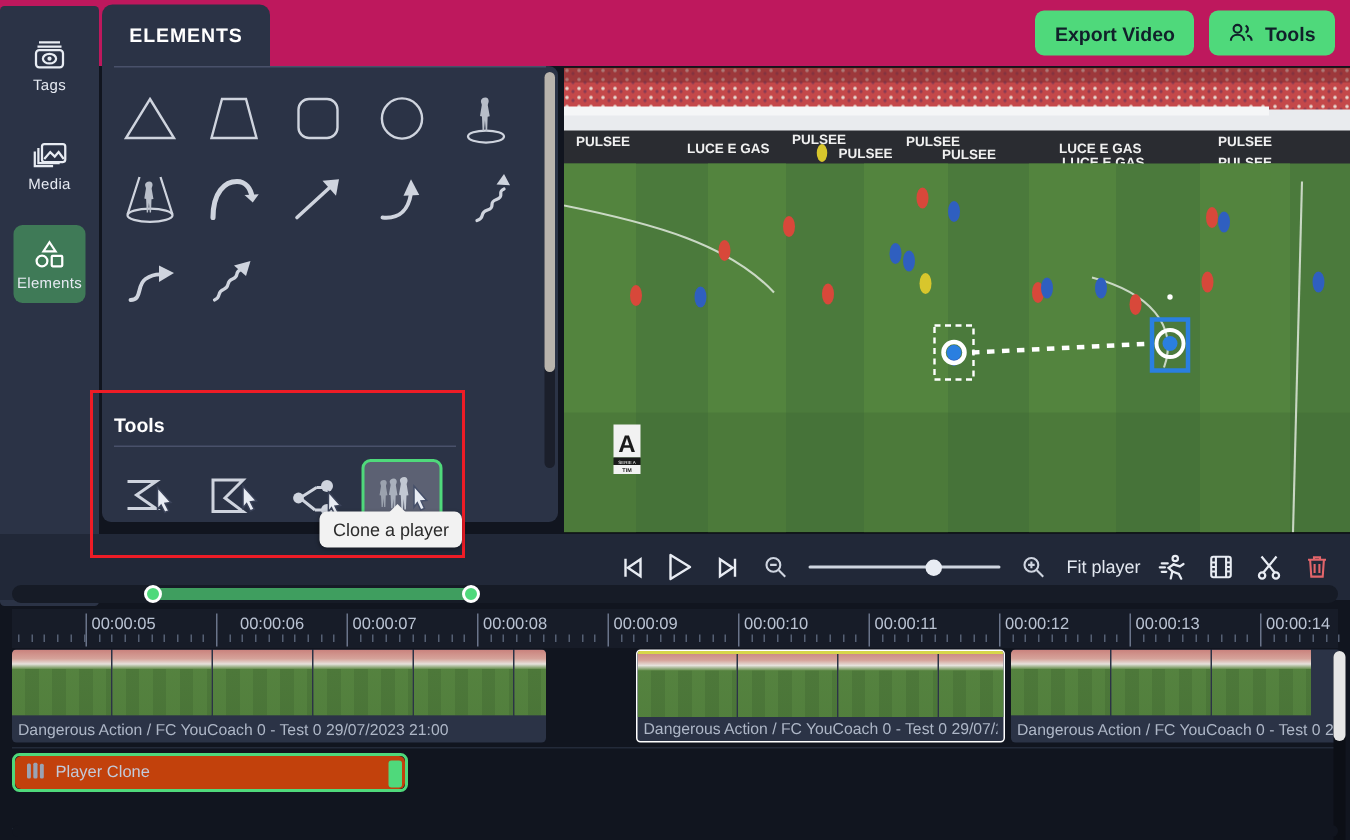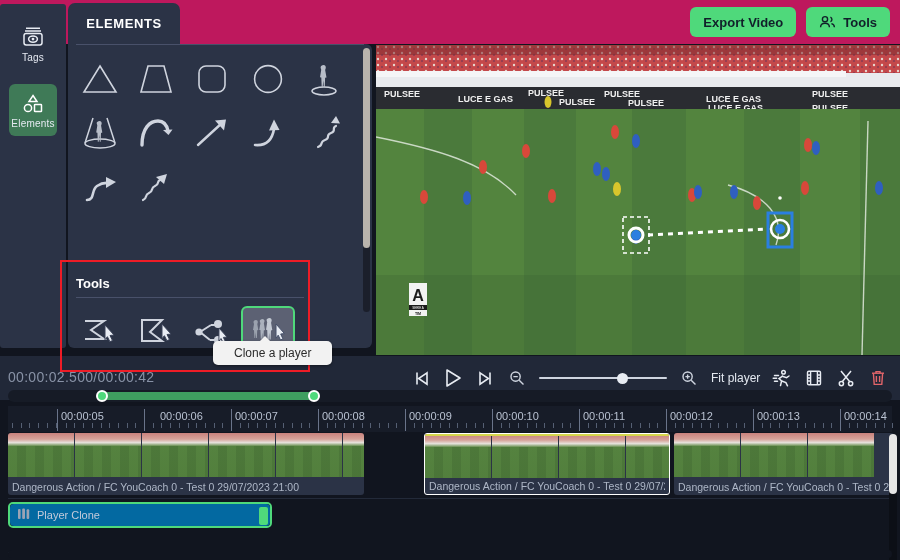--- a/index.html
+++ b/index.html
@@ -22,21 +22,21 @@
   .gbtn {
     background:#4fd97b; color:#11202a; border:none; border-radius:6px;
     height:30px; padding:0 13px; font-size:13px; font-weight:600;
     font-family:"Liberation Sans", sans-serif; display:flex; align-items:center; gap:7px;
     cursor:pointer;
   }
   .gbtn svg { display:block; }
 
   
   .rail {
-    position:absolute; left:0; top:4px; width:66px; height:344px;
+    position:absolute; left:0; top:4px; width:66px; height:400px;
     background:#2b3346; border-radius:3px;
     display:flex; flex-direction:column; align-items:center; padding-top:14px; gap:14px;
   }
   .rail-item {
     width:48px; height:52px; border-radius:6px; display:flex; flex-direction:column;
     align-items:center; justify-content:center; gap:3px; cursor:pointer;
   }
   .rail-item.active { background:#3f7a57; }
   .rail-label { font-size:10px; color:#e6eaf2; letter-spacing:.2px; }
   .rail-ico { width:26px; height:24px; display:flex; align-items:center; justify-content:center; }
@@ -74,21 +74,21 @@
 
   
   .redbox {
     position:absolute; left:60px; top:260px; width:250px; height:112px;
     border:2px solid #ee1c26; pointer-events:none; z-index:40;
   }
 
   
   .tooltip {
     position:absolute; left:213px; top:341px; background:#f2f2f2; color:#2b2b2b;
-    border-radius:5px; padding:5px 21px; font-size:12px; z-index:45; white-space:nowrap;
+    border-radius:5px; padding:5px 9px; font-size:12px; z-index:45; white-space:nowrap;
     box-shadow:0 1px 3px rgba(0,0,0,.4);
   }
   .tooltip:before {
     content:""; position:absolute; top:-5px; left:46px;
     border-left:6px solid transparent; border-right:6px solid transparent;
     border-bottom:6px solid #f2f2f2;
   }
 
   
   .preview {
@@ -135,21 +135,21 @@
     position:absolute; left:4px; bottom:2px; font-size:10.5px; color:#aeb7c7;
     white-space:nowrap; overflow:hidden; right:4px;
   }
   .clip.selected { border:1px solid #fff; }
   .clip.selected:after {
     content:""; position:absolute; left:0; right:0; top:0; height:2px; background:#d6d64a;
   }
 
   .trk-row { position:absolute; left:8px; height:26px; border-radius:4px; }
   .trk-inner {
-    width:100%; height:100%; background:#0369a1; border-radius:4px;
+    width:100%; height:100%; background:#c2410c; border-radius:4px;
     display:flex; align-items:center; gap:6px; padding-left:7px; font-size:11px; color:#c3cada;
   }
   .trk-sel { border:2px solid #4fd97b; border-radius:5px; padding:0; }
   .trk-handle {
     position:absolute; right:2px; top:3px; width:9px; height:18px; background:#4fd97b; border-radius:2px;
   }
 
   .tl-vscroll { position:absolute; right:3px; top:28px; width:8px; height:132px; background:#0c0f16; border-radius:4px; cursor:pointer; }
   .tl-vscroll i { display:block; width:8px; height:60px; background:#e6e6e6; border-radius:4px; }
   .tl-hscroll { position:absolute; left:8px; bottom:2px; width:884px; height:8px; background:#11151f; border-radius:4px; cursor:pointer; }
@@ -188,20 +188,33 @@
         <svg width="24" height="22" viewBox="0 0 24 22">
             <g fill="none" stroke="#e8ecf3" stroke-width="1.5">
               <path d="M5 2.3h14M4 5h16"></path>
               <rect x="3" y="7.4" width="18" height="11.5" rx="2.2"></rect>
               <ellipse cx="12" cy="13.1" rx="4.4" ry="3.2"></ellipse>
               <circle cx="12" cy="13.1" r="1.4" fill="#e8ecf3" stroke="none"></circle>
             </g>
           </svg>
       </span>
       <span class="rail-label">Tags</span>
+    </div>
+    <div class="rail-item">
+      <span class="rail-ico">
+        <svg width="25" height="21" viewBox="0 0 25 21">
+            <g fill="none" stroke="#e8ecf3" stroke-width="1.5">
+              <rect x="7" y="3" width="15.5" height="12" rx="1.6"></rect>
+              <path d="M8.5 13l4-4.6 3 3 2.6-3 3.4 4.6"></path>
+              <path d="M4.6 5.6v10.2h14.2"></path>
+              <path d="M2.2 8v9.8h12.2"></path>
+            </g>
+          </svg>
+      </span>
+      <span class="rail-label">Media</span>
     </div>
     <div class="rail-item active">
       <span class="rail-ico">
         <svg width="24" height="21" viewBox="0 0 24 21">
             <g fill="none" stroke="#fff" stroke-width="1.5">
               <path d="M12 2.5l4 6h-8z"></path>
               <circle cx="7" cy="15" r="3.6"></circle>
               <rect x="13.5" y="11.5" width="7" height="7" rx=".6"></rect>
             </g>
           </svg>
@@ -473,21 +486,20 @@
         <text x="42" y="256" font-family="Liberation Sans" font-size="16" font-weight="700" fill="#1a1a1a" text-anchor="middle">A</text>
         <rect x="33" y="260" width="18" height="5" fill="#1a1a1a"></rect>
         <text x="42" y="264.2" font-family="Liberation Sans" font-size="3" fill="#fff" text-anchor="middle">SERIE A</text>
         <rect x="33" y="265" width="18" height="6" fill="#f2f2f2"></rect>
         <text x="42" y="269.6" font-family="Liberation Sans" font-size="3.6" font-weight="700" fill="#1a1a1a" text-anchor="middle">TIM</text>
       </g>
     </svg>
   </div>
 
   <div class="toolbar">
-    <div class="time">00:00:02.500/00:00:42</div>
 
     <div class="tctrls">
       <div class="tbtn">
         <svg width="17" height="17" viewBox="0 0 17 17">
             <g fill="none" stroke="#e8ecf3" stroke-width="1.6">
               <path d="M4 2.5v12"></path>
               <path d="M14 2.8L5.6 8.5 14 14.2z"></path>
             </g>
           </svg>
       </div>

